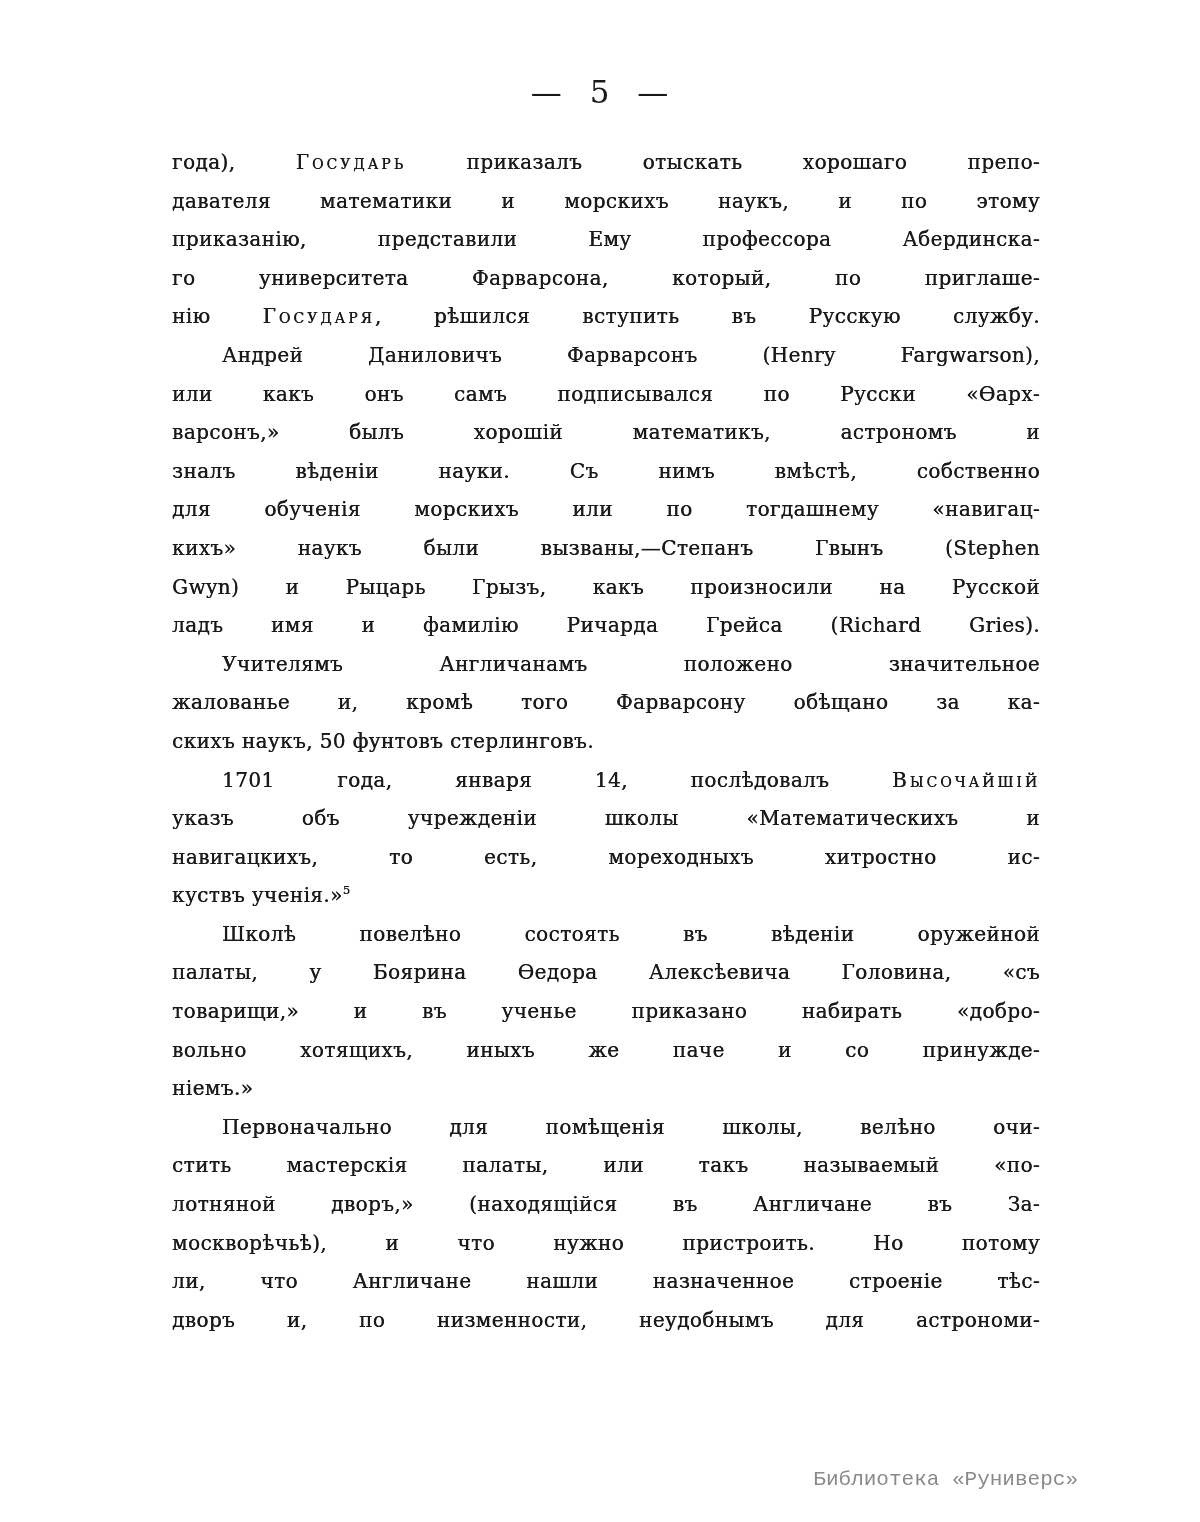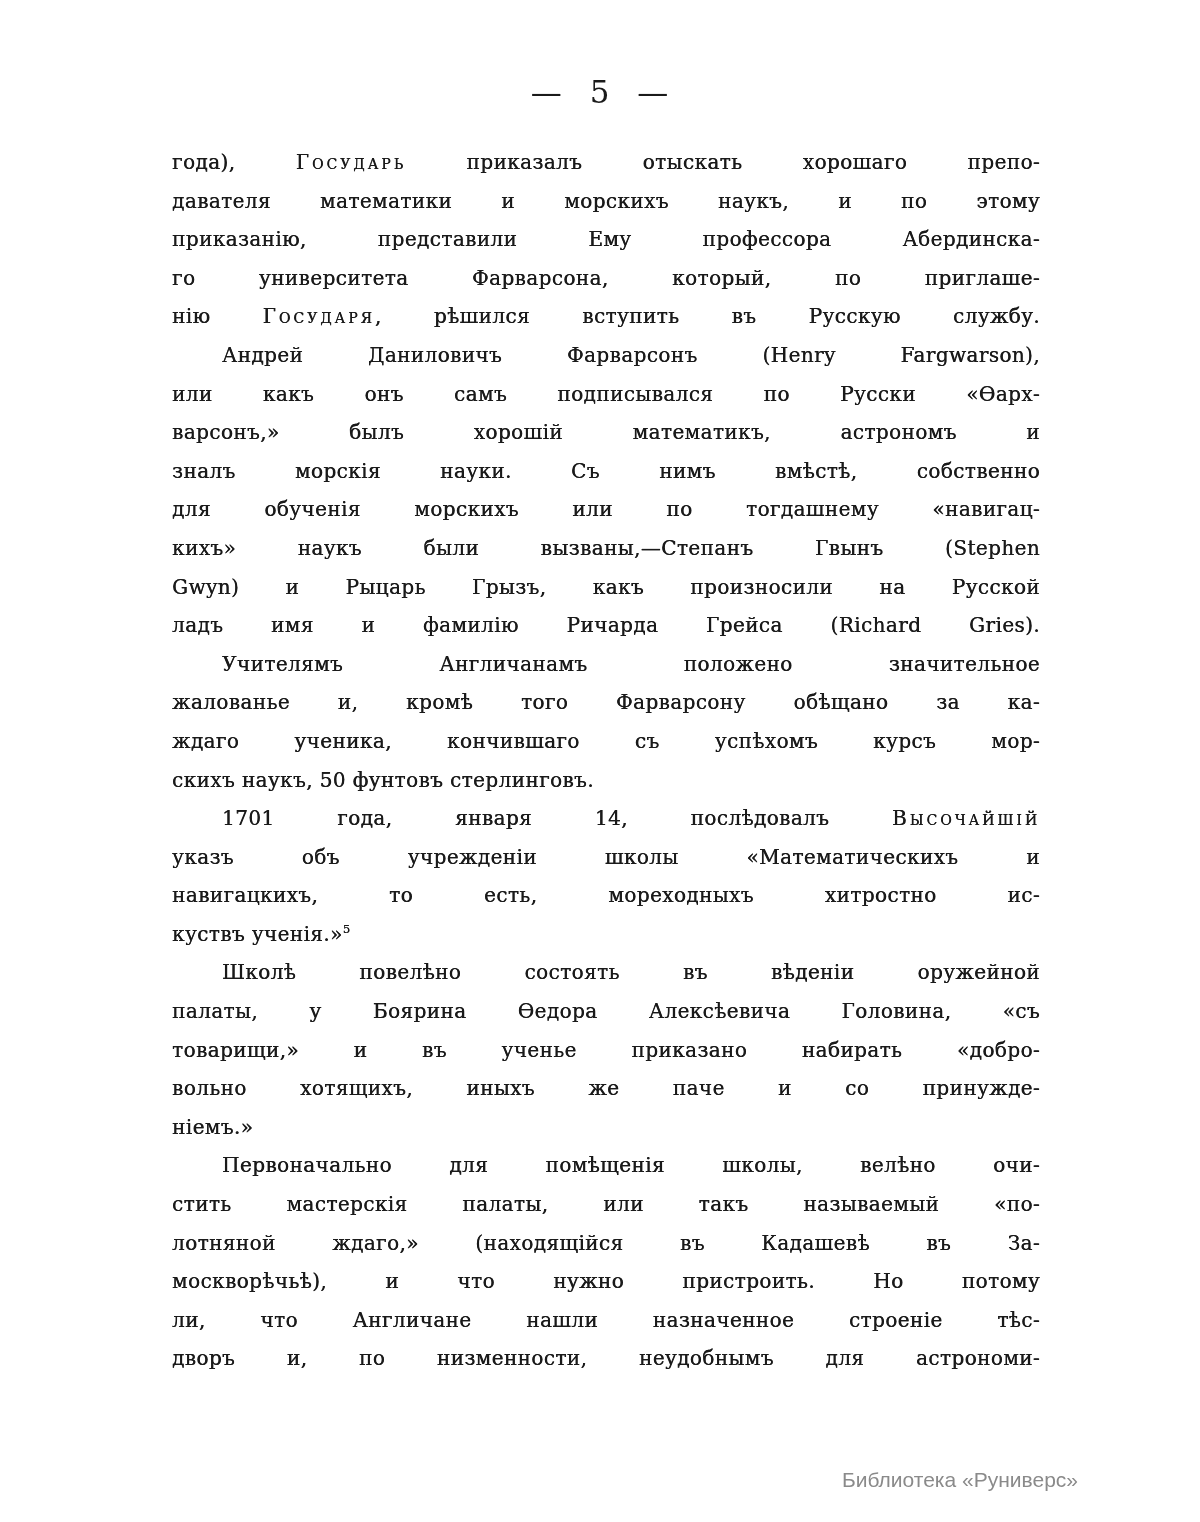--- a/index.html
+++ b/index.html
@@ -62,61 +62,60 @@
   }
   .sup{
     vertical-align:super;
     font-size:58%;
     line-height:0;
   }
   .watermark{
     position:absolute;
     top:1468px;
     right:122px;
-    font-family:Liberation Sans, sans-serif;
+    font-family:Liberation Mono, monospace;
     font-size:21px;
     color:var(--watermark);
     text-shadow:none;
   }
 </style>
 </head>
 <body>
 
 <div class="page">
   <div class="page-number">— 5 —</div>
 
   <div class="text-block">
       <div class="line jfull"><span>года), </span><span class="sc">Государь</span><span> приказалъ отыскать хорошаго препо-</span></div>
       <div class="line jfull"><span>давателя математики и морскихъ наукъ, и по этому</span></div>
       <div class="line jfull"><span>приказанію, представили Ему профессора Абердинска-</span></div>
       <div class="line jfull"><span>го университета Фарварсона, который, по приглаше-</span></div>
       <div class="line jfull"><span>нію </span><span class="sc">Государя</span><span>, рѣшился вступить въ Русскую службу.</span></div>
       <div class="line jfull indent"><span>Андрей Даниловичъ Фарварсонъ (Henry Fargwarson),</span></div>
       <div class="line jfull"><span>или какъ онъ самъ подписывался по Русски «Ѳарх-</span></div>
       <div class="line jfull"><span>варсонъ,» былъ хорошій математикъ, астрономъ и</span></div>
-      <div class="line jfull"><span>зналъ морскія науки. Съ нимъ вмѣстѣ, собственно</span></div>
+      <div class="line jfull"><span>зналъ вѣденіи науки. Съ нимъ вмѣстѣ, собственно</span></div>
       <div class="line jfull"><span>для обученія морскихъ или по тогдашнему «навигац-</span></div>
       <div class="line jfull"><span>кихъ» наукъ были вызваны,—Степанъ Гвынъ (Stephen</span></div>
       <div class="line jfull"><span>Gwyn) и Рыцарь Грызъ, какъ произносили на Русской</span></div>
       <div class="line jfull"><span>ладъ имя и фамилію Ричарда Грейса (Richard Gries).</span></div>
       <div class="line jfull indent"><span>Учителямъ Англичанамъ положено значительное</span></div>
       <div class="line jfull"><span>жалованье и, кромѣ того Фарварсону обѣщано за ка-</span></div>
-      <div class="line jfull"><span>ждаго ученика, кончившаго съ успѣхомъ курсъ мор-</span></div>
       <div class="line jleft"><span>скихъ наукъ, 50 фунтовъ стерлинговъ.</span></div>
       <div class="line jfull indent"><span>1701 года, января 14, послѣдовалъ </span><span class="sc">Высочайшій</span></div>
       <div class="line jfull"><span>указъ объ учрежденіи школы «Математическихъ и</span></div>
       <div class="line jfull"><span>навигацкихъ, то есть, мореходныхъ хитростно ис-</span></div>
       <div class="line jleft"><span>куствъ ученія.»</span><span class="sup">5</span></div>
       <div class="line jfull indent"><span>Школѣ повелѣно состоять въ вѣденіи оружейной</span></div>
       <div class="line jfull"><span>палаты, у Боярина Ѳедора Алексѣевича Головина, «съ</span></div>
       <div class="line jfull"><span>товарищи,» и въ ученье приказано набирать «добро-</span></div>
       <div class="line jfull"><span>вольно хотящихъ, иныхъ же паче и со принужде-</span></div>
       <div class="line jleft"><span>ніемъ.»</span></div>
       <div class="line jfull indent"><span>Первоначально для помѣщенія школы, велѣно очи-</span></div>
       <div class="line jfull"><span>стить мастерскія палаты, или такъ называемый «по-</span></div>
-      <div class="line jfull"><span>лотняной ждаго,» (находящійся въ Кадашевѣ въ За-</span></div>
+      <div class="line jfull"><span>лотняной дворъ,» (находящійся въ Англичане въ За-</span></div>
       <div class="line jfull"><span>москворѣчьѣ), и что нужно пристроить. Но потому</span></div>
       <div class="line jfull"><span>ли, что Англичане нашли назначенное строеніе тѣс-</span></div>
       <div class="line jfull"><span>дворъ и, по низменности, неудобнымъ для астрономи-</span></div>
     </div>
 
   <div class="watermark">Библиотека «Руниверс»</div>
 </div>
 
 </body></html>

